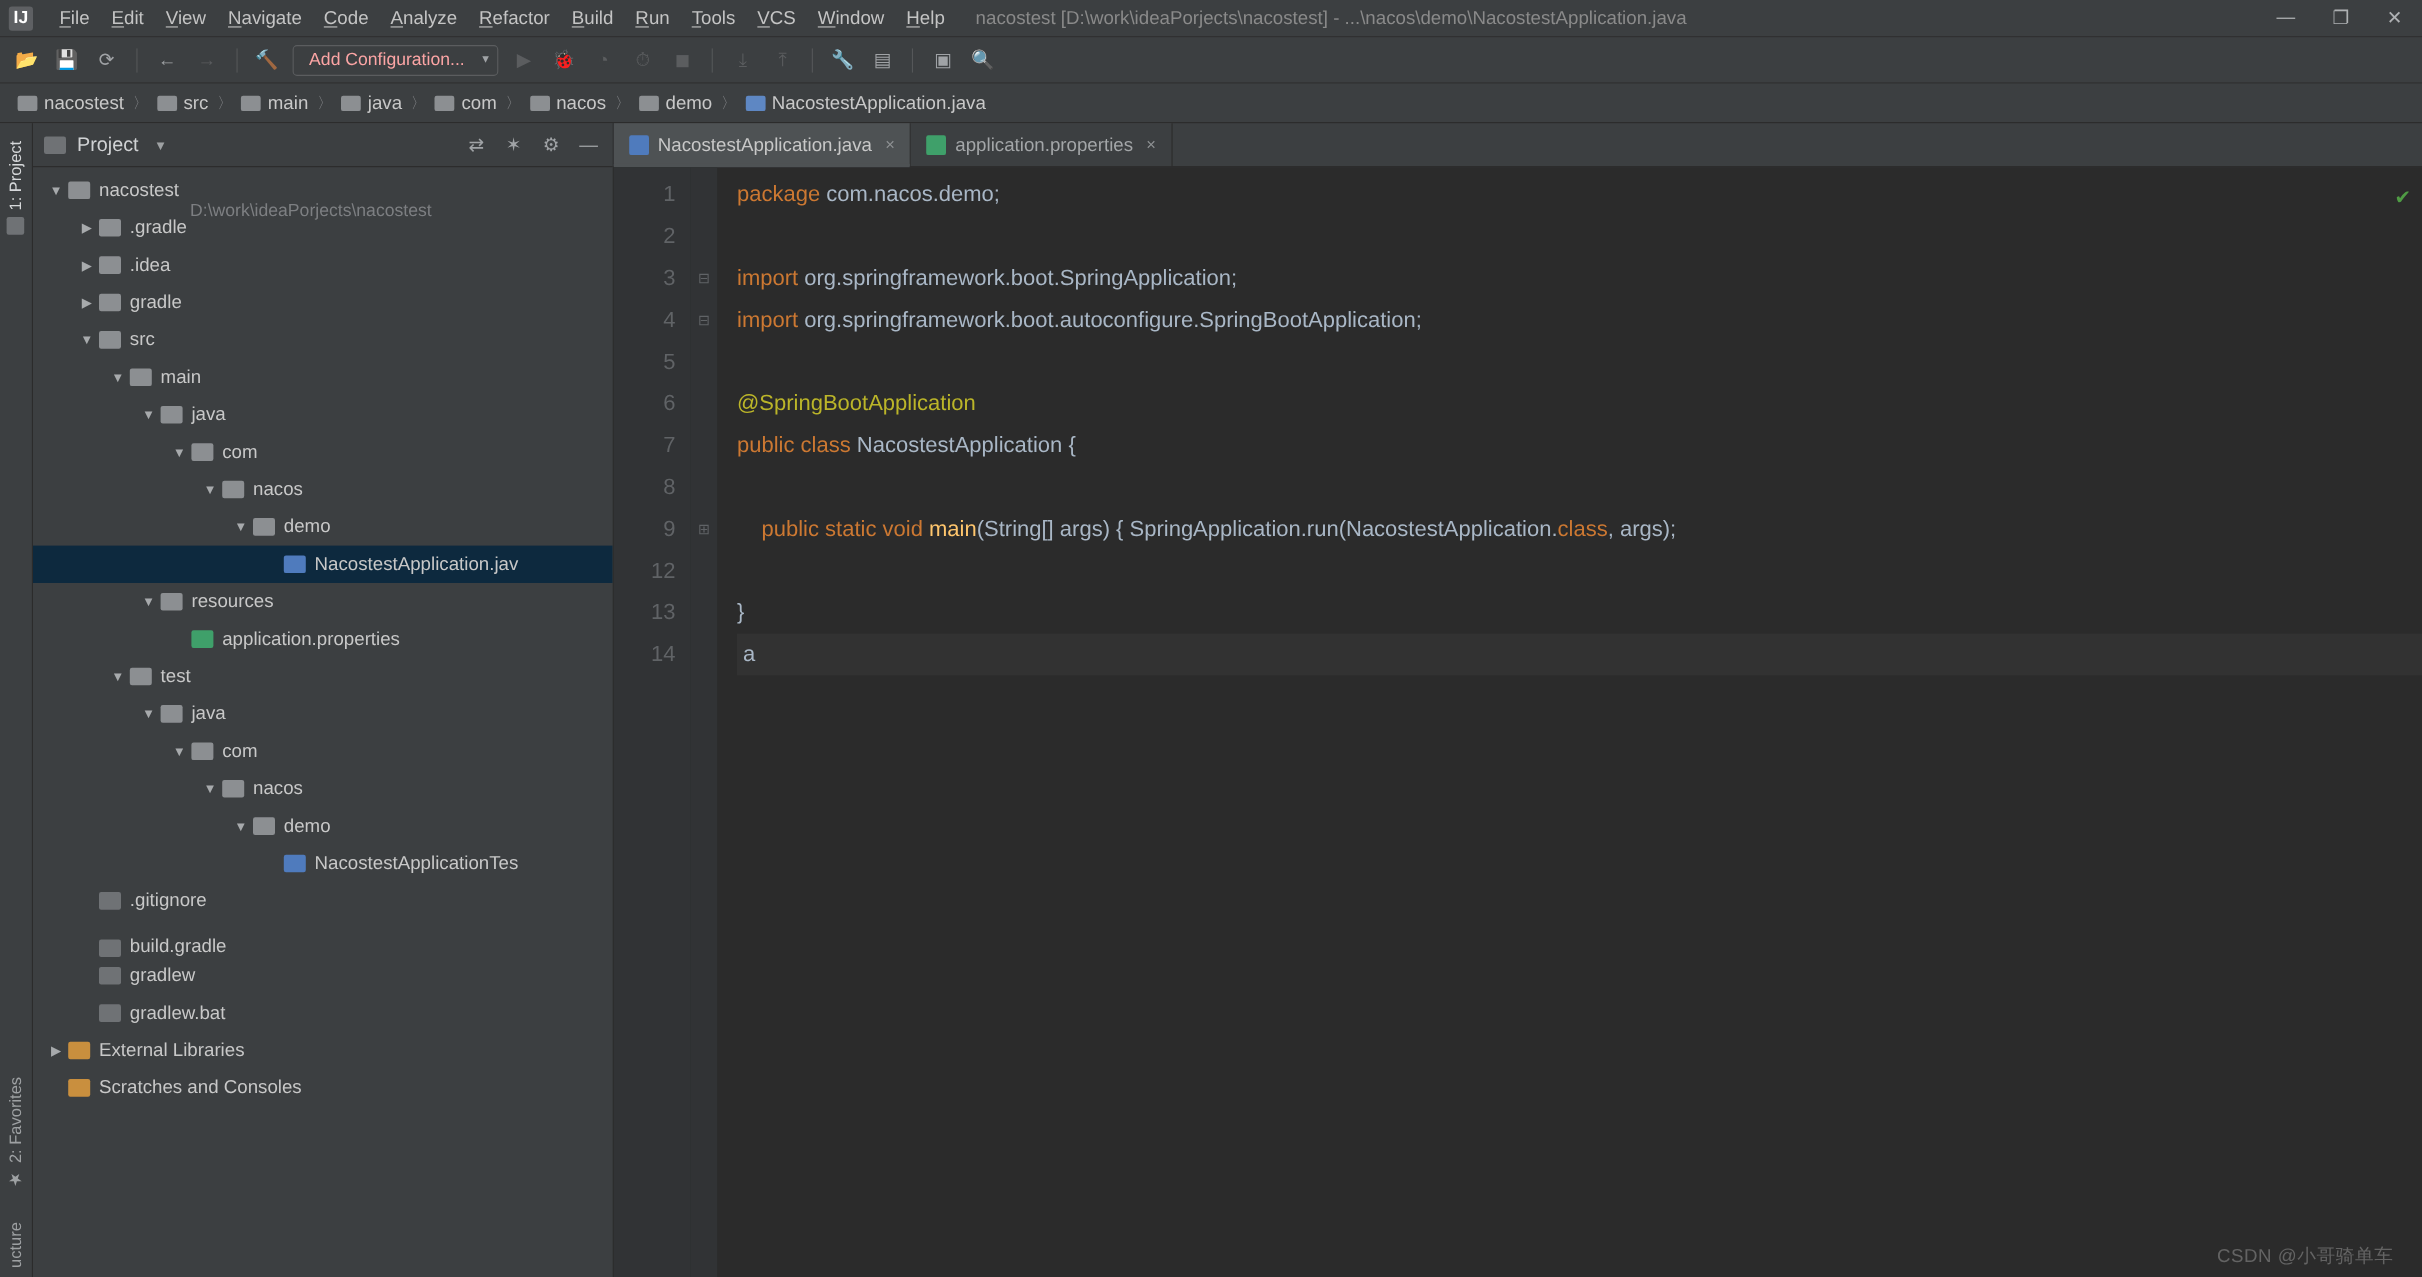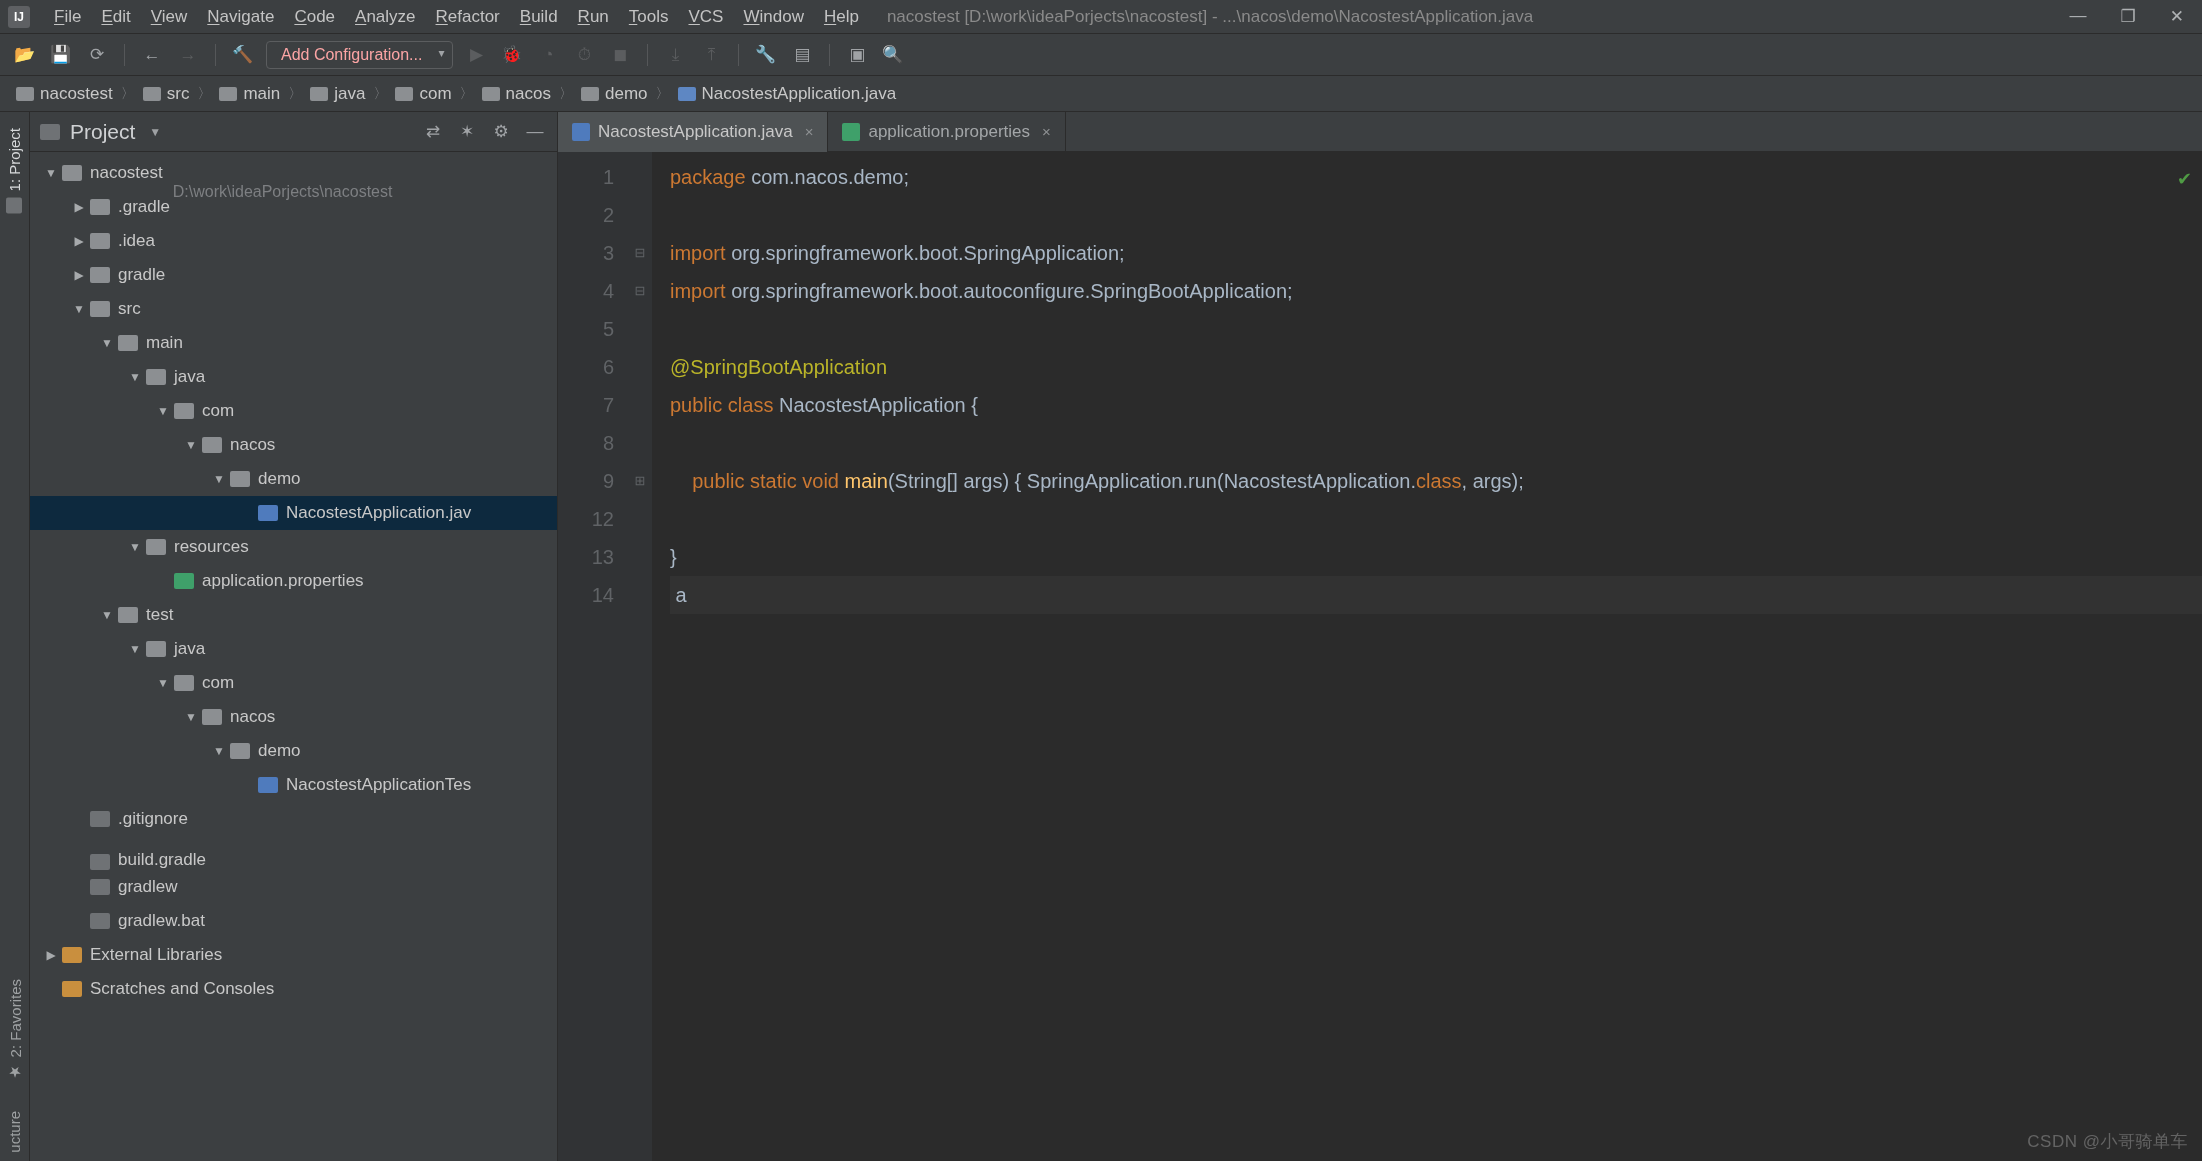--- a/index.html
+++ b/index.html
@@ -1,21 +1,21 @@
 <!DOCTYPE html>
 <html><head>
 <meta charset="utf-8">
 <style>
 * { margin:0; padding:0; box-sizing:border-box; font-family:"Segoe UI",Arial,sans-serif; user-select:none; }
 html,body { width:2202px; height:1161px; background:#3c3f41; color:#bbbbbb; overflow:hidden; }
 .root { width:2202px; height:1161px; position:relative; display:flex; flex-direction:column; transform-origin:top left; }
 
 
 .menubar { height:34px; background:#3c3f41; display:flex; align-items:center; padding:0 8px; border-bottom:1px solid #2b2b2b; }
-.menubar .app-icon { width:22px; height:22px; margin-right:14px; background:#5e6063; border-radius:3px; display:flex; align-items:center; justify-content:center; font-size:12px; font-weight:bold; color:#fff;}
+.menubar .app-icon { width:22px; height:22px; margin-right:14px; background:#5e6063; border-radius:3px; display:flex; align-items:center; justify-content:center; font-size:16px; font-weight:bold; color:#fff;}
 .menubar .mitem { padding:4px 10px; font-size:17px; color:#c4c4c4; cursor:default; }
 .menubar .mitem u { text-decoration:underline; text-underline-offset:2px; }
 .menubar .title-path { margin-left:18px; font-size:17px; color:#8a8a8a; flex:1; white-space:nowrap; overflow:hidden; }
 .menubar .win-controls { display:flex; gap:34px; padding-right:10px; }
 .menubar .win-controls span { color:#aeb1b3; font-size:17px; cursor:default; }
 
 
 .toolbar { height:42px; background:#3c3f41; display:flex; align-items:center; padding:0 12px; gap:10px; border-bottom:1px solid #2b2b2b; }
 .tbtn { width:26px; height:26px; display:flex; align-items:center; justify-content:center; color:#a0a3a6; font-size:17px; }
 .tbtn.dim { color:#5b5d5f; }
@@ -37,21 +37,21 @@
 
 .leftgutter { width:30px; background:#3c3f41; border-right:1px solid #2b2b2b; display:flex; flex-direction:column; align-items:center; padding-top:8px; gap:14px; }
 .leftgutter .tab { writing-mode:vertical-rl; transform:rotate(180deg); font-size:15px; color:#9ea1a3; padding:8px 0; display:flex; align-items:center; gap:6px;}
 .leftgutter .tab.active { color:#d6d8da; }
 .leftgutter .tab .ticon { width:16px; height:16px; background:#6f7275; border-radius:2px; transform:rotate(90deg);}
 
 
 .projpanel { width:528px; background:#3c3f41; border-right:1px solid #2b2b2b; display:flex; flex-direction:column; }
 .projheader { height:40px; display:flex; align-items:center; padding:0 10px; gap:10px; border-bottom:1px solid #2b2b2b;}
 .projheader .phicon { width:20px; height:16px; background:#6f7275; border-radius:2px;}
-.projheader .phtitle { font-size:21px; color:#d0d2d4; }
+.projheader .phtitle { font-size:18px; color:#d0d2d4; }
 .projheader .phdrop { font-size:12px; color:#9ea1a3; margin-left:4px;}
 .projheader .spacer { flex:1;}
 .projheader .phbtn { width:24px; height:24px; display:flex; align-items:center; justify-content:center; color:#a0a3a6; font-size:17px;}
 
 .tree { flex:1; overflow:auto; padding-top:4px;}
 .tnode { display:flex; align-items:center; height:34px; font-size:17px; color:#c8c8c8; white-space:nowrap; }
 .tnode .arrow { width:14px; text-align:center; color:#a7aaac; font-size:12px; margin-right:4px;}
 .tnode .nicon { width:20px; height:16px; border-radius:2px; margin-right:8px; background:#8c8f92; flex-shrink:0;}
 .tnode .nicon.folder { background:#8c8f92;}
 .tnode .nicon.java { background:#4f7bbd;}
@@ -79,21 +79,21 @@
 .foldcol div { height:38px; display:flex; align-items:center; justify-content:center; color:#606366; font-size:13px;}
 .code { flex:1; padding:6px 0 0 18px; color:#a9b7c6; white-space:pre; overflow:hidden;}
 .code .line { height:38px;}
 .code .line.hl { background:#323232;}
 .kw { color:#cc7832;}
 .an { color:#bbb529;}
 .mth{ color:#ffc66d;}
 .check { position:absolute; top:8px; right:10px; color:#4f9b44; font-size:18px;}
 
 
-.watermark { position:absolute; right:14px; bottom:8px; font-size:17px; color:#a8a8a8; opacity:.45; letter-spacing:.5px;}
+.watermark { position:absolute; right:26px; bottom:8px; font-size:17px; color:#a8a8a8; opacity:.45; letter-spacing:.5px;}
 </style>
 </head>
 <body>
 
 <div class="root" style="transform: scale(1);">
 
   <div class="menubar">
     <div class="app-icon">IJ</div>
     <div id="menuitems" style="display: flex;">
         <span class="mitem"><u>F</u>ile</span>

